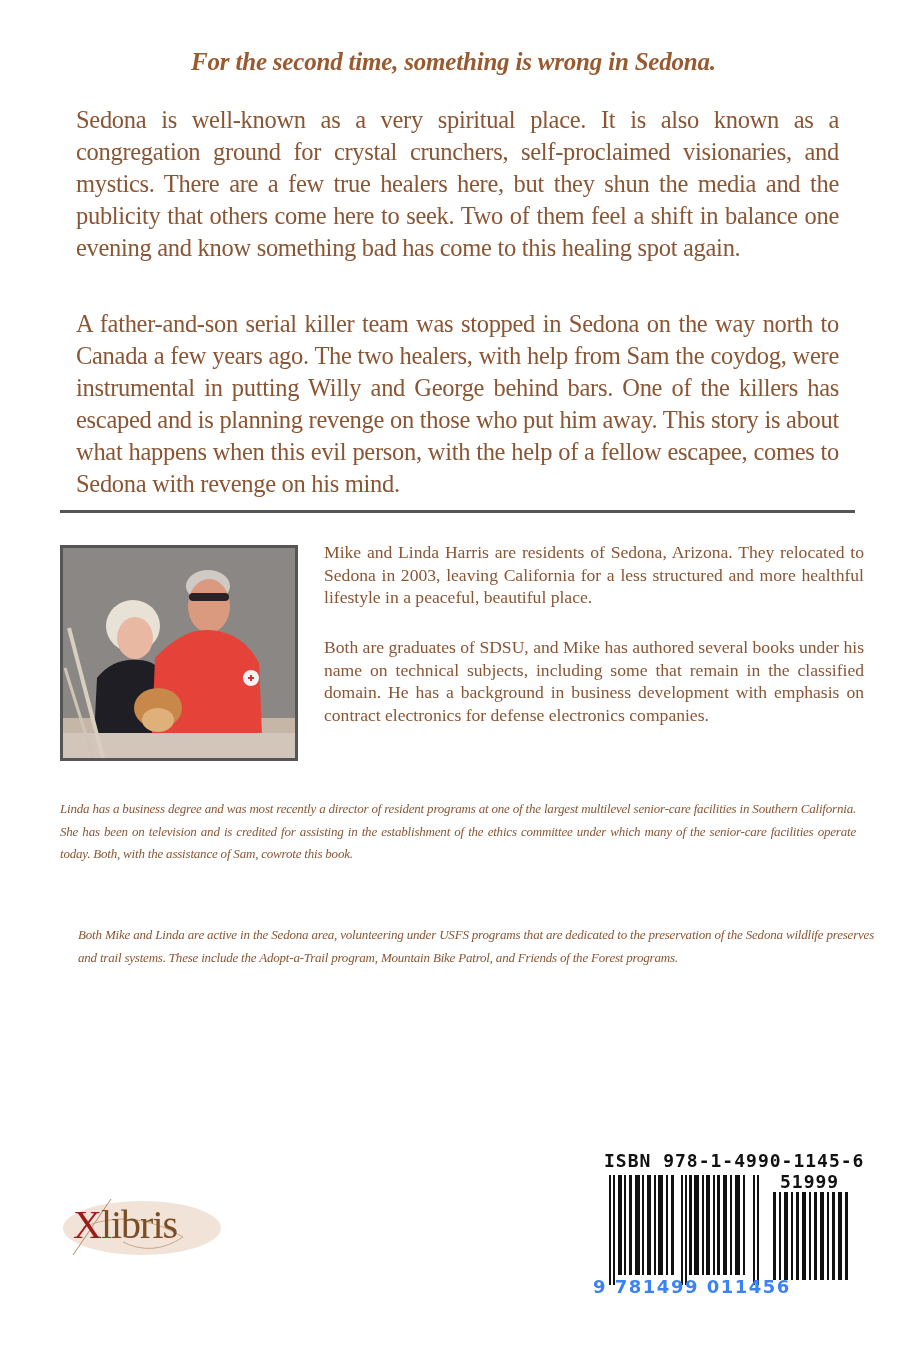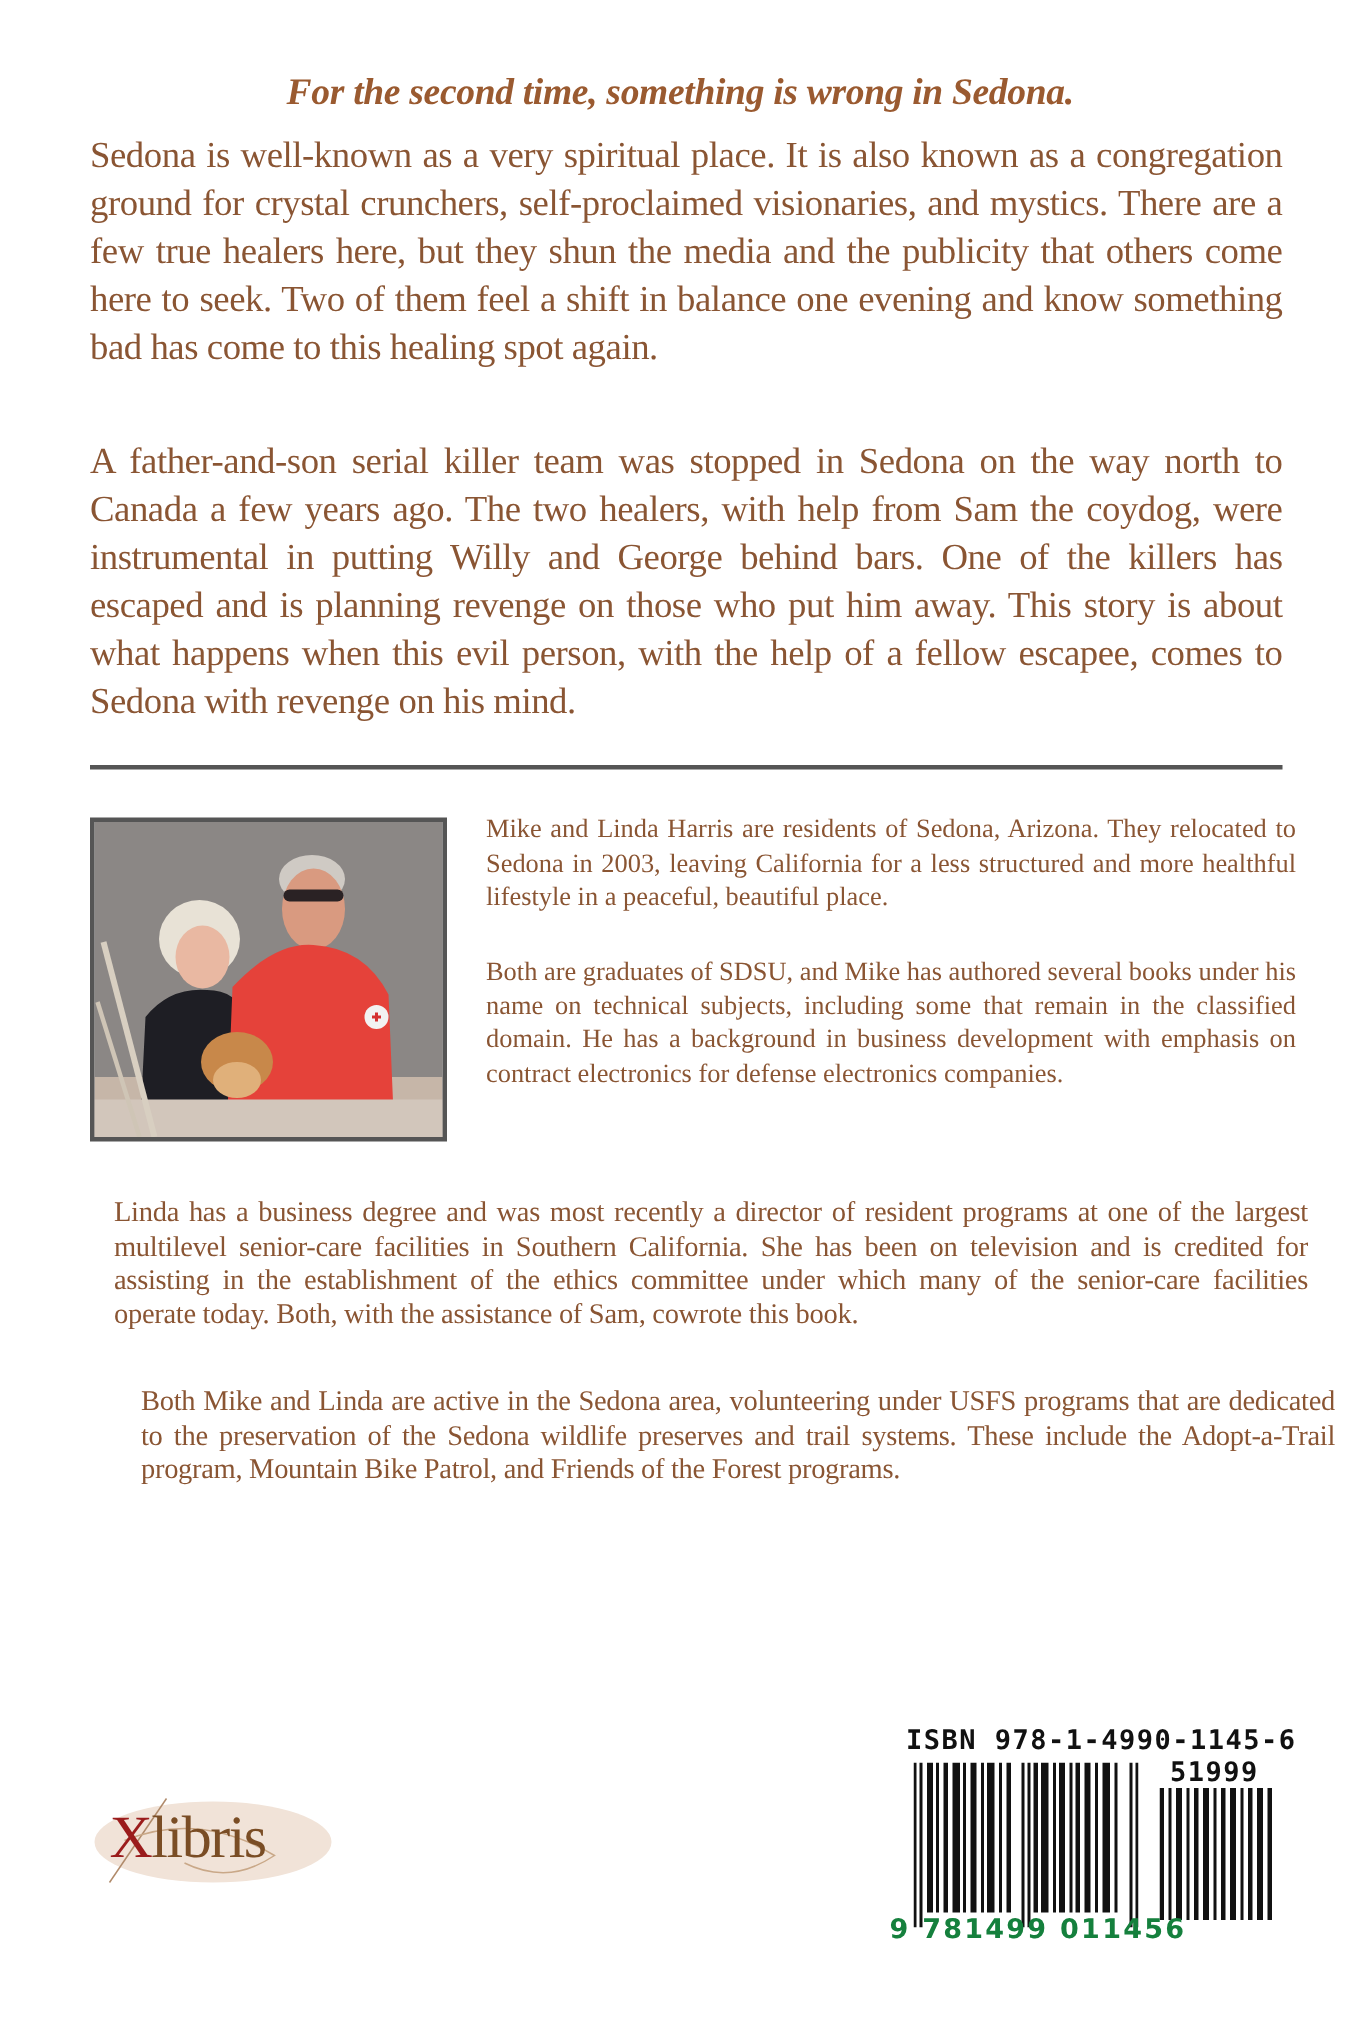--- a/index.html
+++ b/index.html
@@ -4,50 +4,50 @@
 <style>
   html, body { margin: 0; padding: 0; background: #ffffff; }
   body { width: 907px; height: 1360px; position: relative; overflow: hidden;
          font-family: "Liberation Serif", "DejaVu Serif", serif; color: #8a5533; }
   .page { position: absolute; left: 0; top: 0; width: 907px; height: 1012px; }
   .tagline { position: absolute; left: 0; top: 48px; width: 907px; text-align: center;
              font-style: italic; font-weight: bold; font-size: 25px; color: #9a5a30;
              letter-spacing: -0.2px; }
   .blurb { position: absolute; left: 60px; width: 795px; font-size: 24.5px; line-height: 32px;
            text-align: justify; color: #8a5533; margin: 0; letter-spacing: -0.3px; }
-  .blurb p { margin: 0; }
+  .blurb p { margin: 16px; }
   #blurb1 { top: 88px; }
   #blurb2 { top: 292px; }
   .divider { position: absolute; left: 60px; top: 510px; width: 795px; height: 3px; background: #555555; }
   .photo { position: absolute; left: 60px; top: 545px; width: 238px; height: 216px;
            border: 3px solid #555; box-sizing: border-box; overflow: hidden;
            background: linear-gradient(180deg, #8e8a88 0%, #8a8684 60%, #b0a39a 85%, #c8b8aa 100%); }
   .photo svg { display: block; }
   .bio-side { position: absolute; left: 324px; width: 540px; font-size: 17.6px; line-height: 22.6px;
               text-align: justify; color: #8a5533; margin: 0; }
   #bio1 { top: 541px; }
   #bio2 { top: 636px; }
-  .bio-full { position: absolute; left: 76px; width: 796px; font-size: 19px; line-height: 22.6px;
-              text-align: justify; color: #8a5533; margin: 0; letter-spacing: -0.2px; }
+  .bio-full { position: absolute; left: 60px; width: 796px; font-size: 13px; line-height: 22.6px;
+              text-align: justify; color: #8a5533; margin: 0; letter-spacing: -0.2px; font-style: italic; }
   #bio3 { top: 798px; }
   #bio4 { top: 924px; margin-left: 18px; }
   #bio5 { top: 1050px; }
   .logo { position: absolute; left: 63px; top: 1197px; width: 158px; height: 60px; }
   .logo-oval { position: absolute; left: 0; top: 4px; width: 158px; height: 54px; border-radius: 50%;
                background: #f1e3d8; }
   .logo-text { position: absolute; left: 10px; top: 4px; font-size: 40px; font-family: "Liberation Serif", serif;
                color: #7a4d25; letter-spacing: -1px; }
   .logo-x { color: #9b1c1c; }
   .barcode { position: absolute; left: 592px; top: 1150px; width: 270px; height: 140px; background: #fff; }
   .isbn-text { position: absolute; left: 604px; top: 1150px; font-family: "DejaVu Sans Mono", monospace;
                font-size: 18px; font-weight: bold; color: #111; letter-spacing: 1px; }
   .price-text { position: absolute; left: 780px; top: 1171px; font-family: "DejaVu Sans Mono", monospace;
                 font-size: 18px; font-weight: bold; color: #111; letter-spacing: 1px; }
   .ean-text { position: absolute; left: 593px; top: 1276px; font-family: "DejaVu Sans", sans-serif;
-              font-size: 18px; font-weight: bold; color: #15803d; letter-spacing: 1.5px; }
+              font-size: 18px; font-weight: bold; color: #3b82f6; letter-spacing: 1.5px; }
   .bars-main { position: absolute; left: 609px; top: 1175px; width: 150px; height: 110px; }
   .bars-addon { position: absolute; left: 773px; top: 1192px; width: 76px; height: 88px; }
 </style>
 </head>
 <body>
 
 <div class="page">
 
   <div class="tagline">For the second time, something is wrong in Sedona.</div>
 

